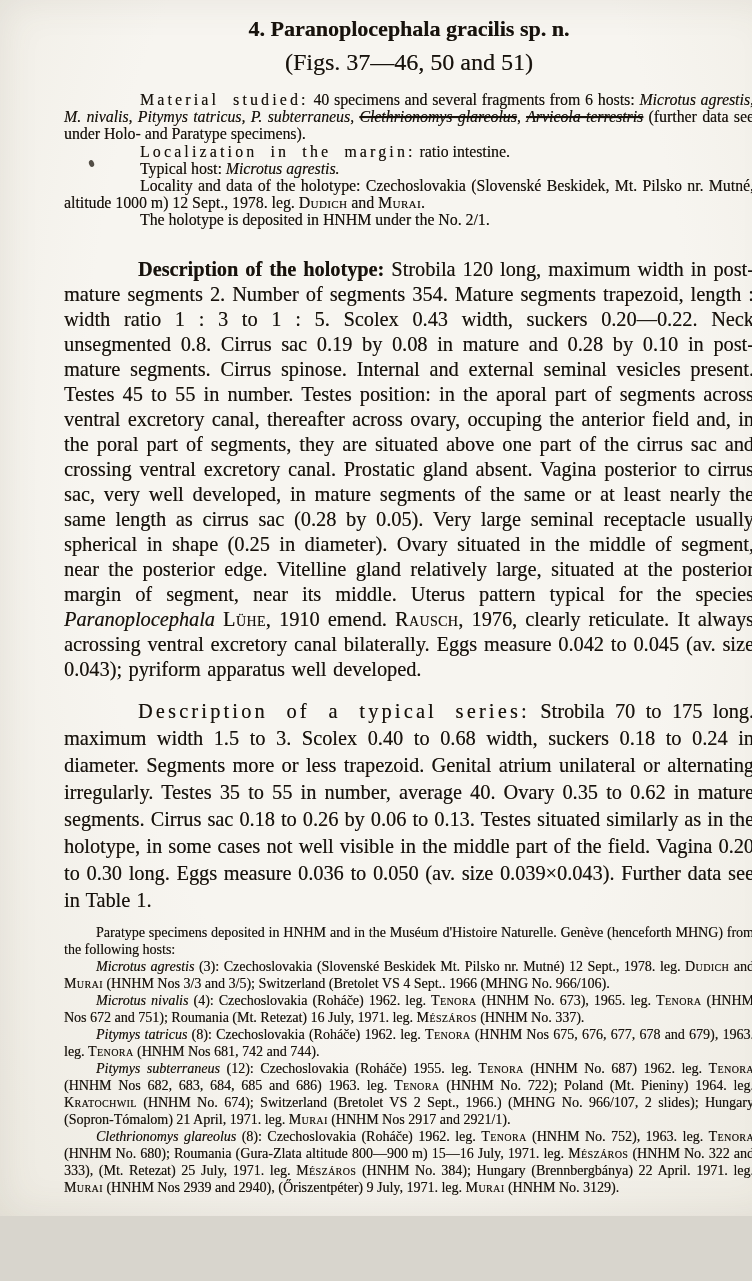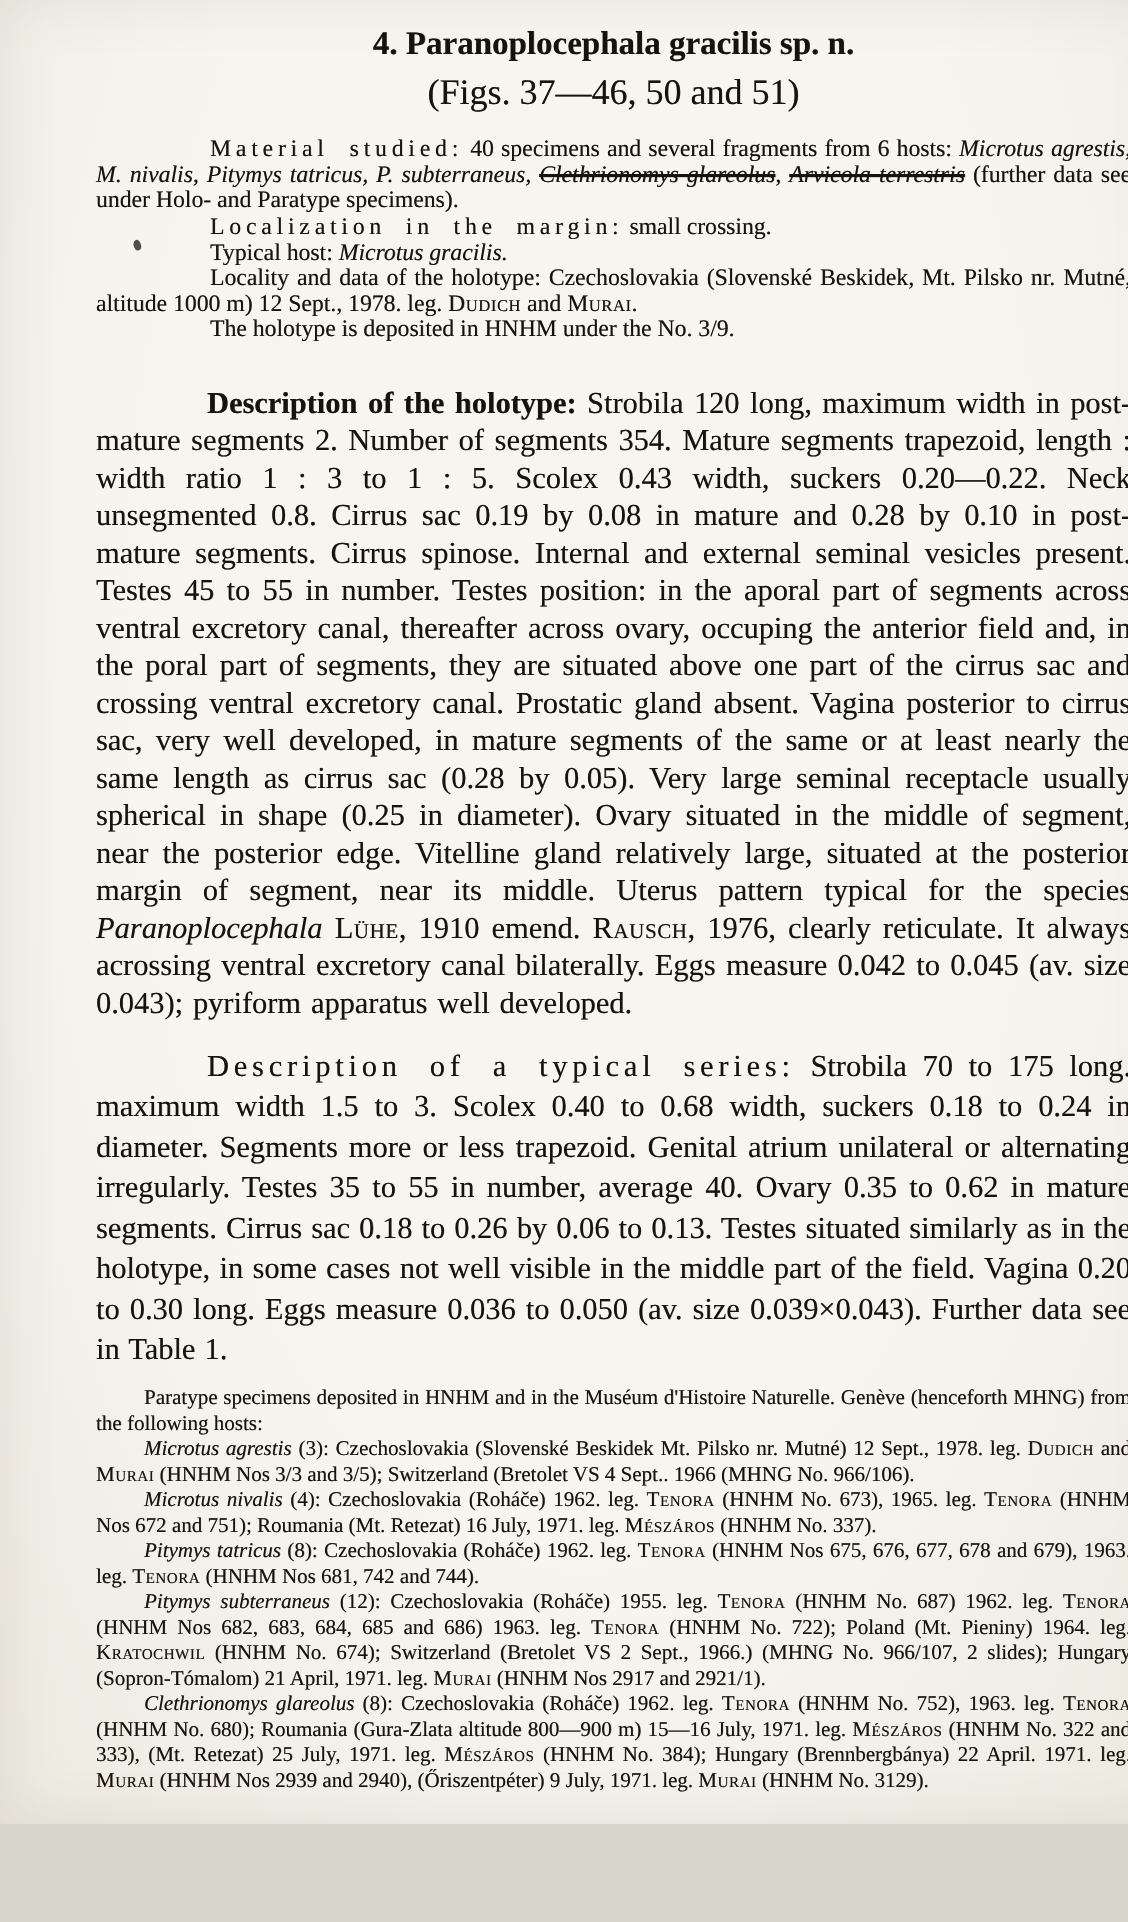--- a/index.html
+++ b/index.html
@@ -45,24 +45,24 @@
 <body>
 
 <div class="page">
   <div class="content">
 
     <h1 class="title"><span class="seg-bold">4. </span><span class="seg-bold">Paranoplocephala gracilis</span><span class="seg-normal"> sp. n.</span></h1>
     <div class="figs">(Figs. 37—46, 50 and 51)</div>
 
     <div class="front">
       <p class="fm"><span class="seg-spaced">Material studied:</span><span class="seg-normal"> 40 specimens and several fragments from 6 hosts: </span><span class="seg-italic">Microtus agrestis, M. nivalis, Pitymys tatricus, P. subterraneus, </span><span class="seg-strike">Clethrionomys glareolus</span><span class="seg-normal">, </span><span class="seg-strike">Arvicola terrestris</span><span class="seg-normal"> (further data see under Holo- and Paratype specimens).</span></p>
-      <p class="fm"><span class="seg-spaced">Localization in the margin:</span><span class="seg-normal"> small crossing.</span></p>
-      <p class="fm"><span class="seg-normal">Typical host: </span><span class="seg-italic">Microtus gracilis.</span></p>
+      <p class="fm"><span class="seg-spaced">Localization in the margin:</span><span class="seg-normal"> ratio intestine.</span></p>
+      <p class="fm"><span class="seg-normal">Typical host: </span><span class="seg-italic">Microtus agrestis.</span></p>
       <p class="fm"><span class="seg-normal">Locality and data of the holotype: Czechoslovakia (Slovenské Beskidek, Mt. Pilsko nr. Mutné, altitude 1000 m) 12 Sept., 1978. leg. </span><span class="seg-sc">Dudich</span><span class="seg-normal"> and </span><span class="seg-sc">Murai</span><span class="seg-normal">.</span></p>
-      <p class="fm"><span class="seg-normal">The holotype is deposited in HNHM under the No. 3/9.</span></p>
+      <p class="fm"><span class="seg-normal">The holotype is deposited in HNHM under the No. 2/1.</span></p>
     </div>
 
     <p class="desc"><span class="seg-bold">Description of the holotype:</span><span class="seg-normal"> Strobila 120 long, maximum width in post-mature segments 2. Number of segments 354. Mature segments trapezoid, length : width ratio 1 : 3 to 1 : 5. Scolex 0.43 width, suckers 0.20—0.22. Neck unsegmented 0.8. Cirrus sac 0.19 by 0.08 in mature and 0.28 by 0.10 in post-mature segments. Cirrus spinose. Internal and external seminal vesicles present. Testes 45 to 55 in number. Testes position: in the aporal part of segments across ventral excretory canal, thereafter across ovary, occuping the anterior field and, in the poral part of segments, they are situated above one part of the cirrus sac and crossing ventral excretory canal. Prostatic gland absent. Vagina posterior to cirrus sac, very well developed, in mature segments of the same or at least nearly the same length as cirrus sac (0.28 by 0.05). Very large seminal receptacle usually spherical in shape (0.25 in diameter). Ovary situated in the middle of segment, near the posterior edge. Vitelline gland relatively large, situated at the posterior margin of segment, near its middle. Uterus pattern typical for the species </span><span class="seg-italic">Paranoplocephala</span><span class="seg-normal"> </span><span class="seg-sc">Lühe</span><span class="seg-normal">, 1910 emend. </span><span class="seg-sc">Rausch</span><span class="seg-normal">, 1976, clearly reticulate. It always acrossing ventral excretory canal bilaterally. Eggs measure 0.042 to 0.045 (av. size 0.043); pyriform apparatus well developed.</span></p>
 
     <p class="series"><span class="seg-spaced">Description of a typical series:</span><span class="seg-normal"> Strobila 70 to 175 long. maximum width 1.5 to 3. Scolex 0.40 to 0.68 width, suckers 0.18 to 0.24 in diameter. Segments more or less trapezoid. Genital atrium unilateral or alternating irregularly. Testes 35 to 55 in number, average 40. Ovary 0.35 to 0.62 in mature segments. Cirrus sac 0.18 to 0.26 by 0.06 to 0.13. Testes situated similarly as in the holotype, in some cases not well visible in the middle part of the field. Vagina 0.20 to 0.30 long. Eggs measure 0.036 to 0.050 (av. size 0.039×0.043). Further data see in Table 1.</span></p>
 
     <div class="para">
       <p class="pt"><span class="seg-normal">Paratype specimens deposited in HNHM and in the Muséum d'Histoire Naturelle. Genève (henceforth MHNG) from the following hosts:</span></p>
       <p class="pt"><span class="seg-italic">Microtus agrestis</span><span class="seg-normal"> (3): Czechoslovakia (Slovenské Beskidek Mt. Pilsko nr. Mutné) 12 Sept., 1978. leg. </span><span class="seg-sc">Dudich</span><span class="seg-normal"> and </span><span class="seg-sc">Murai</span><span class="seg-normal"> (HNHM Nos 3/3 and 3/5); Switzerland (Bretolet VS 4 Sept.. 1966 (MHNG No. 966/106).</span></p>
       <p class="pt"><span class="seg-italic">Microtus nivalis</span><span class="seg-normal"> (4): Czechoslovakia (Roháče) 1962. leg. </span><span class="seg-sc">Tenora</span><span class="seg-normal"> (HNHM No. 673), 1965. leg. </span><span class="seg-sc">Tenora</span><span class="seg-normal"> (HNHM Nos 672 and 751); Roumania (Mt. Retezat) 16 July, 1971. leg. </span><span class="seg-sc">Mészáros</span><span class="seg-normal"> (HNHM No. 337).</span></p>

